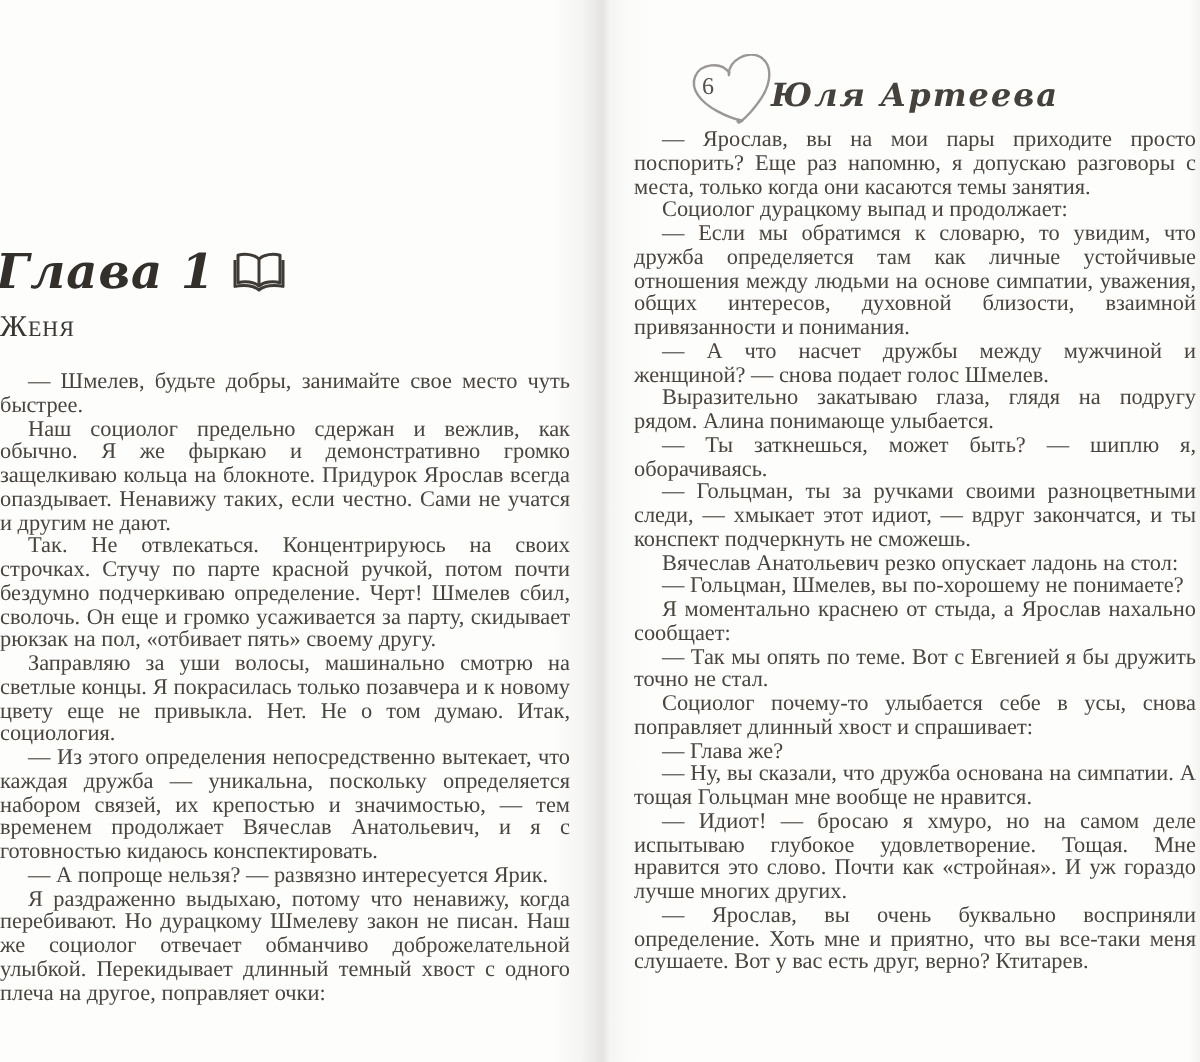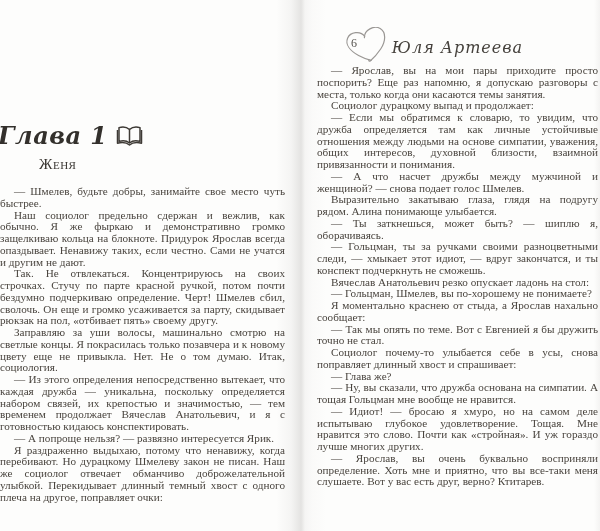--- a/index.html
+++ b/index.html
@@ -67,21 +67,20 @@
     color: #33302c;
     white-space: nowrap;
   }
   .book-icon-svg { width: 27px; height: 23px; margin-top: 2px; }
   .chapter-subtitle {
     margin: 4px 0 0 0;
     font-variant: small-caps;
     font-size: 15px;
     letter-spacing: 0.5px;
     color: #3a3632;
-    padding-left: 39px;
   }
   .page.left .body {
     margin: 13px 15px 0 0;
   }
 
   
   .page-header {
     position: relative;
     height: 62px;
   }
@@ -97,21 +96,21 @@
     font-size: 12px;
     color: #55524e;
   }
   .author-name {
     position: absolute;
     left: 17px; right: 2px;
     top: 38px;
     text-align: center;
     font-family: "DejaVu Serif", serif;
     font-style: italic;
-    font-weight: 400;
+    font-weight: 700;
     font-size: 16px;
     letter-spacing: 1px;
     color: #45413c;
     white-space: nowrap;
   }
   .page.right .body {
     margin: 3px 2px 0 17px;
   }
 
   

